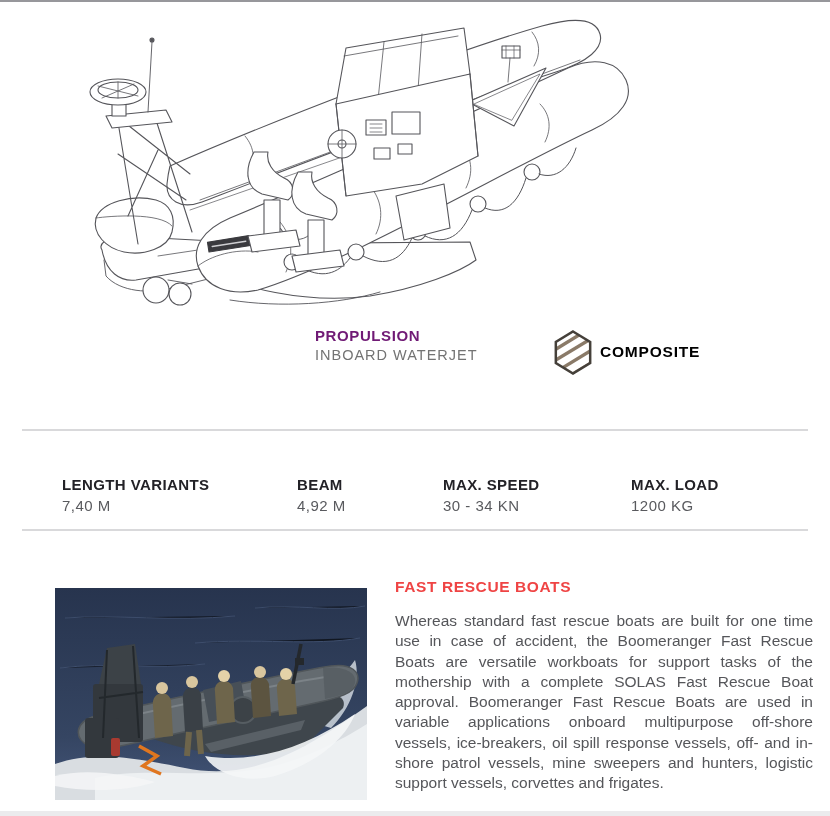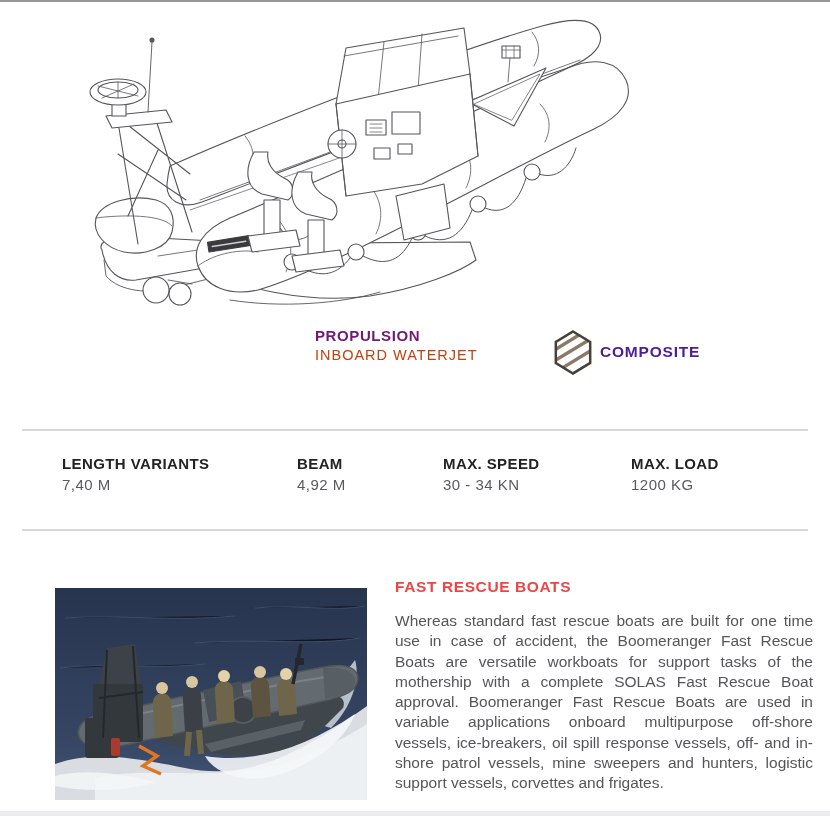--- a/index.html
+++ b/index.html
@@ -5,27 +5,27 @@
   html,body{margin:0;padding:0;background:#ffffff;}
   .page{
     position:relative;width:830px;height:816px;background:#ffffff;
     font-family:"Liberation Sans",sans-serif;overflow:hidden;
   }
   .top-edge{position:absolute;left:0;top:0;width:830px;height:2px;background:#97979b;}
   .bottom-edge{position:absolute;left:0;top:811px;width:830px;height:5px;background:#ebebed;}
   .drawing-wrap{position:absolute;left:40px;top:4px;width:600px;height:302px;}
   .prop-block{position:absolute;left:315px;top:327px;}
   .prop-label{font-size:15px;font-weight:bold;color:#701a75;letter-spacing:.6px;}
-  .prop-value{font-size:14.5px;color:#c2410c;letter-spacing:1px;margin-top:3px;}
+  .prop-value{font-size:14.5px;color:#737373;letter-spacing:1px;margin-top:3px;}
   .hex-wrap{position:absolute;left:552px;top:329px;width:42px;height:47px;}
-  .composite-label{position:absolute;left:600px;top:343px;font-size:15.5px;font-weight:bold;color:#4c1d95;letter-spacing:.8px;}
+  .composite-label{position:absolute;left:600px;top:343px;font-size:15.5px;font-weight:bold;color:#000000;letter-spacing:.8px;}
   .divider{position:absolute;left:22px;width:786px;height:2px;background:#d9d9db;}
   .div1{top:429px;}
   .div2{top:529px;}
-  .specs{position:absolute;left:0;top:455px;width:830px;height:50px;}
+  .specs{position:absolute;left:0;top:476px;width:830px;height:50px;}
   .spec-col{position:absolute;top:0;}
   .spec-label{font-size:15px;font-weight:bold;color:#232227;letter-spacing:.4px;}
   .spec-value{font-size:15px;color:#595a5e;letter-spacing:.5px;margin-top:4px;}
   .c1{left:62px;} .c2{left:297px;} .c3{left:443px;} .c4{left:631px;}
   .photo-wrap{position:absolute;left:55px;top:588px;width:312px;height:212px;}
   .desc{position:absolute;left:395px;top:578px;width:418px;}
   .desc-title{font-size:15.5px;font-weight:bold;color:#ef4444;letter-spacing:.6px;}
   .desc-body{font-size:15.5px;line-height:20.3px;color:#55565a;text-align:justify;margin-top:15px;}
   svg{display:block;}
 </style>

